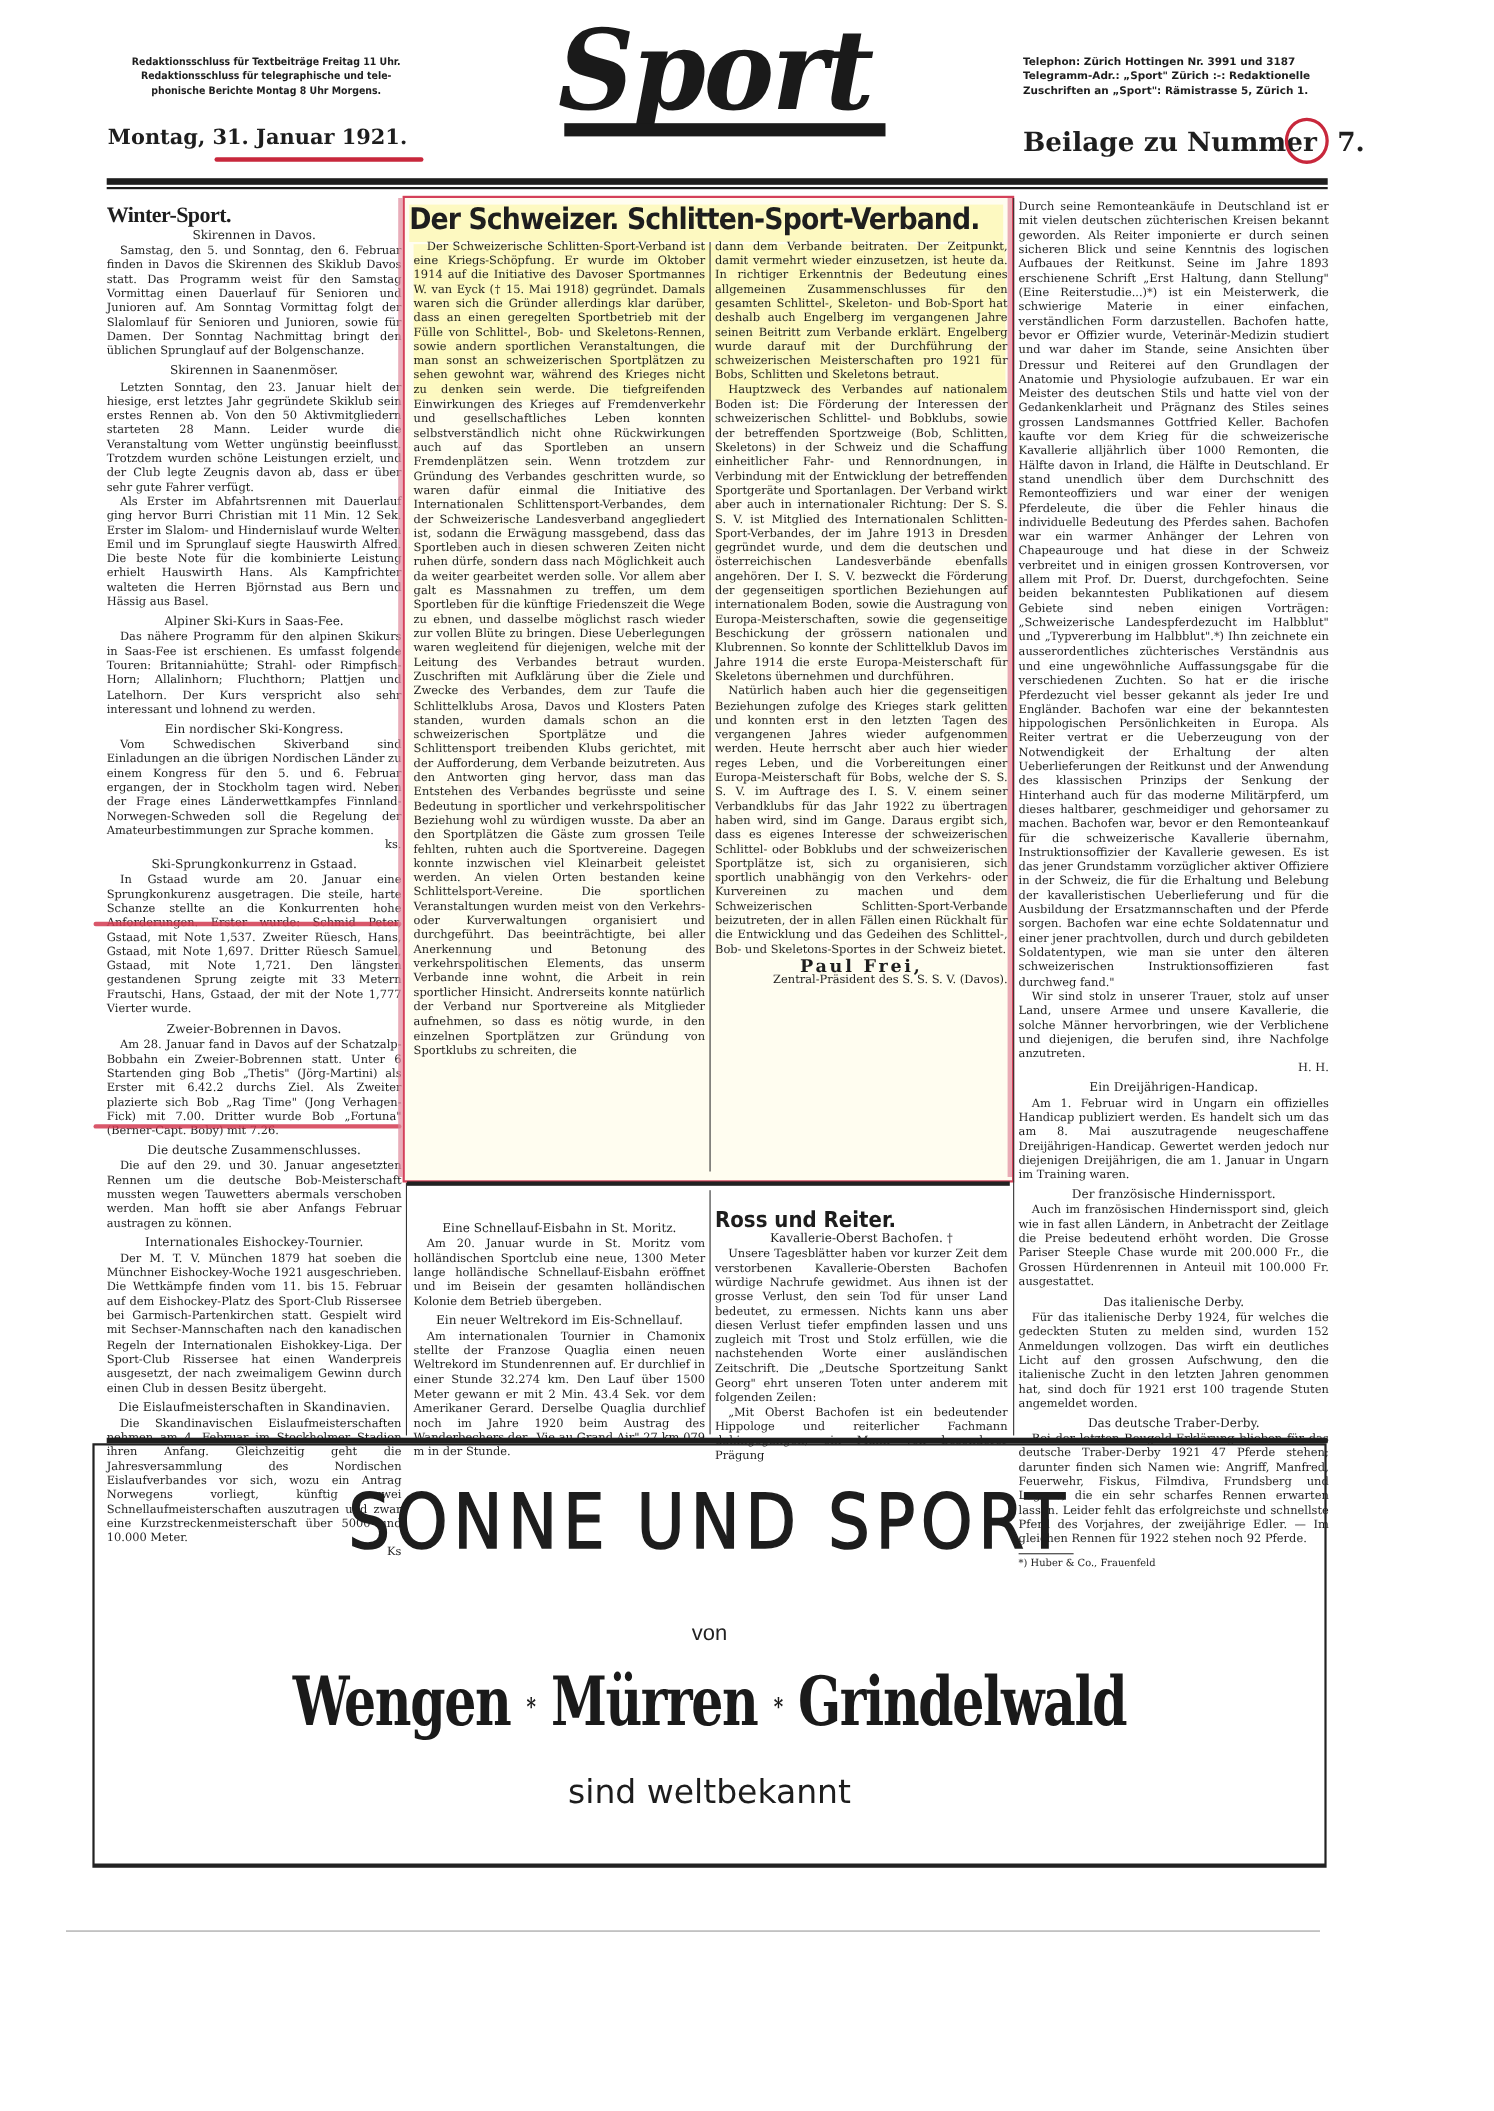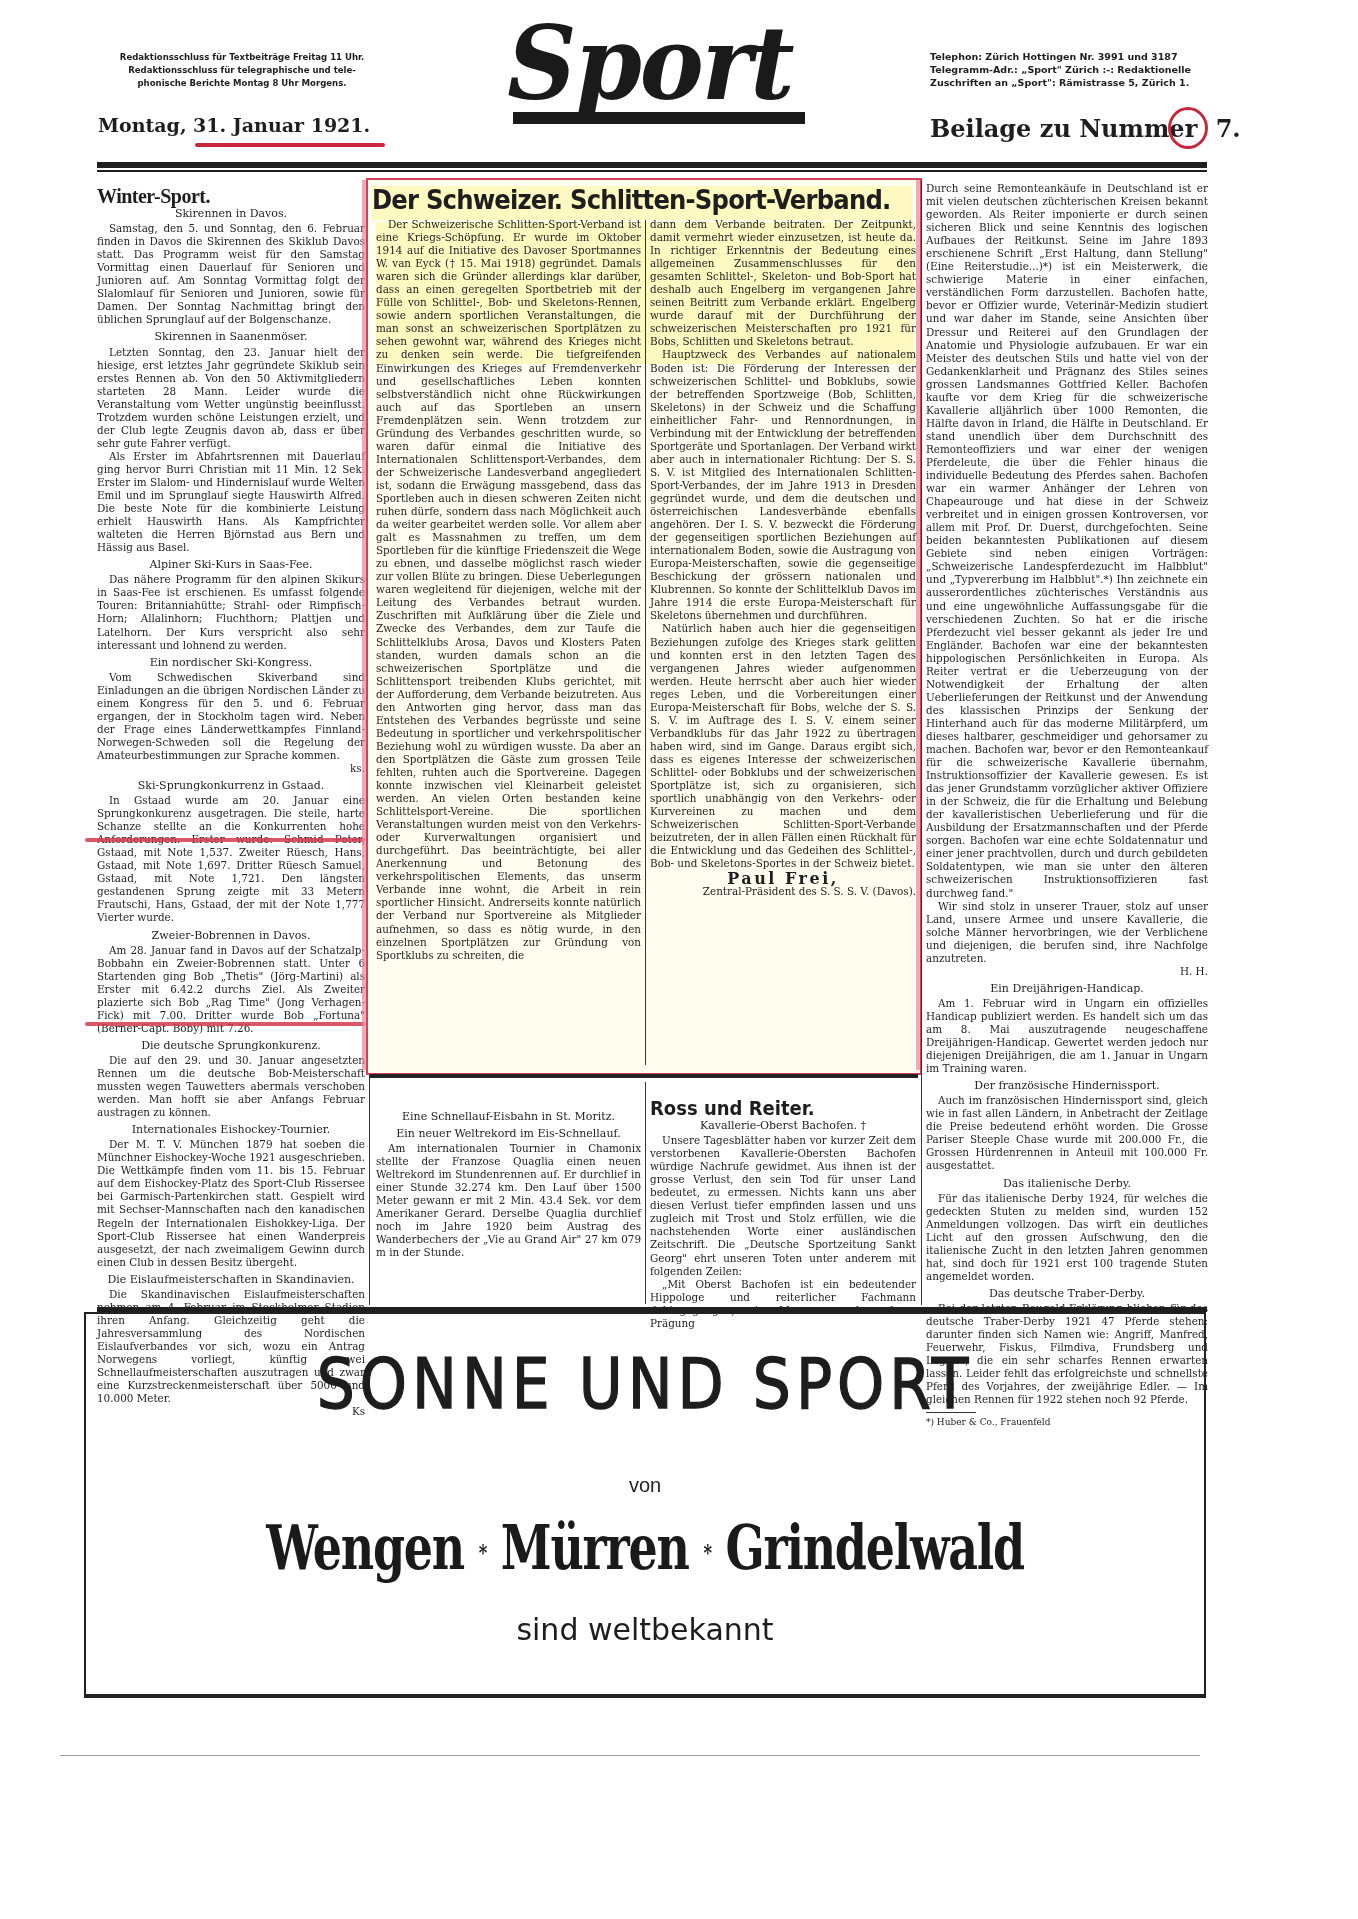--- a/index.html
+++ b/index.html
@@ -111,21 +111,21 @@
     <h3>Ein nordischer Ski-Kongress.</h3>
     <p>Vom Schwedischen Skiverband sind Einladungen an die übrigen Nordischen Länder zu einem Kongress für den 5. und 6. Februar ergangen, der in Stockholm tagen wird. Neben der Frage eines Länderwettkampfes Finnland-Norwegen-Schweden soll die Regelung der Amateurbestimmungen zur Sprache kommen.</p>
     <div class="sig">ks.</div>
 
     <h3>Ski-Sprungkonkurrenz in Gstaad.</h3>
     <p>In Gstaad wurde am 20. Januar eine Sprungkonkurenz ausgetragen. Die steile, harte Schanze stellte an die Konkurrenten hohe Anforderungen. Erster wurde: Schmid Peter, Gstaad, mit Note 1,537. Zweiter Rüesch, Hans, Gstaad, mit Note 1,697. Dritter Rüesch Samuel, Gstaad, mit Note 1,721. Den längsten gestandenen Sprung zeigte mit 33 Metern Frautschi, Hans, Gstaad, der mit der Note 1,777 Vierter wurde.</p>
 
     <h3>Zweier-Bobrennen in Davos.</h3>
     <p>Am 28. Januar fand in Davos auf der Schatzalp-Bobbahn ein Zweier-Bobrennen statt. Unter 6 Startenden ging Bob „Thetis" (Jörg-Martini) als Erster mit 6.42.2 durchs Ziel. Als Zweiter plazierte sich Bob „Rag Time" (Jong Verhagen-Fick) mit 7.00. Dritter wurde Bob „Fortuna" (Berner-Capt. Boby) mit 7.26.</p>
 
-    <h3>Die deutsche Sprungkonkurenz.</h3>
+    <h3>Die deutsche Zusammenschlusses.</h3>
     <p>Die auf den 29. und 30. Januar angesetzten Rennen um die deutsche Bob-Meisterschaft mussten wegen Tauwetters abermals verschoben werden. Man hofft sie aber Anfangs Februar austragen zu können.</p>
 
     <h3>Internationales Eishockey-Tournier.</h3>
     <p>Der M. T. V. München 1879 hat soeben die Münchner Eishockey-Woche 1921 ausgeschrieben. Die Wettkämpfe finden vom 11. bis 15. Februar auf dem Eishockey-Platz des Sport-Club Rissersee bei Garmisch-Partenkirchen statt. Gespielt wird mit Sechser-Mannschaften nach den kanadischen Regeln der Internationalen Eishokkey-Liga. Der Sport-Club Rissersee hat einen Wanderpreis ausgesetzt, der nach zweimaligem Gewinn durch einen Club in dessen Besitz übergeht.</p>
 
     <h3>Die Eislaufmeisterschaften in Skandinavien.</h3>
     <p>Die Skandinavischen Eislaufmeisterschaften nehmen am 4. Februar im Stockholmer Stadion ihren Anfang. Gleichzeitig geht die Jahresversammlung des Nordischen Eislaufverbandes vor sich, wozu ein Antrag Norwegens vorliegt, künftig zwei Schnellaufmeisterschaften auszutragen und zwar eine Kurzstreckenmeisterschaft über 5000 und 10.000 Meter.</p>
     <div class="sig">Ks</div>
   </div>
 
@@ -151,20 +151,21 @@
     <p>Hauptzweck des Verbandes auf nationalem Boden ist: Die Förderung der Interessen der schweizerischen Schlittel- und Bobklubs, sowie der betreffenden Sportzweige (Bob, Schlitten, Skeletons) in der Schweiz und die Schaffung einheitlicher Fahr- und Rennordnungen, in Verbindung mit der Entwicklung der betreffenden Sportgeräte und Sportanlagen. Der Verband wirkt aber auch in internationaler Richtung: Der S. S. S. V. ist Mitglied des Internationalen Schlitten-Sport-Verbandes, der im Jahre 1913 in Dresden gegründet wurde, und dem die deutschen und österreichischen Landesverbände ebenfalls angehören. Der I. S. V. bezweckt die Förderung der gegenseitigen sportlichen Beziehungen auf internationalem Boden, sowie die Austragung von Europa-Meisterschaften, sowie die gegenseitige Beschickung der grössern nationalen und Klubrennen. So konnte der Schlittelklub Davos im Jahre 1914 die erste Europa-Meisterschaft für Skeletons übernehmen und durchführen.</p>
     <p>Natürlich haben auch hier die gegenseitigen Beziehungen zufolge des Krieges stark gelitten und konnten erst in den letzten Tagen des vergangenen Jahres wieder aufgenommen werden. Heute herrscht aber auch hier wieder reges Leben, und die Vorbereitungen einer Europa-Meisterschaft für Bobs, welche der S. S. S. V. im Auftrage des I. S. V. einem seiner Verbandklubs für das Jahr 1922 zu übertragen haben wird, sind im Gange. Daraus ergibt sich, dass es eigenes Interesse der schweizerischen Schlittel- oder Bobklubs und der schweizerischen Sportplätze ist, sich zu organisieren, sich sportlich unabhängig von den Verkehrs- oder Kurvereinen zu machen und dem Schweizerischen Schlitten-Sport-Verbande beizutreten, der in allen Fällen einen Rückhalt für die Entwicklung und das Gedeihen des Schlittel-, Bob- und Skeletons-Sportes in der Schweiz bietet.</p>
     <div class="spaced" style="text-align:center; font-size:16px; margin-top:2px;font-weight:bold;">Paul Frei,</div>
     <div style="text-align:right;">Zentral-Präsident des S. S. S. V. (Davos).</div>
   </div>
 
   <div class="hr" style="left:370px; top:1074px; width:548px; height:4px;"></div>
 
   <div class="col col-sm">
     <h3>Eine Schnellauf-Eisbahn in St. Moritz.</h3>
+    <p>Am 20. Januar wurde in St. Moritz vom holländischen Sportclub eine neue, 1300 Meter lange holländische Schnellauf-Eisbahn eröffnet und im Beisein der gesamten holländischen Kolonie dem Betrieb übergeben.</p>
     <h3>Ein neuer Weltrekord im Eis-Schnellauf.</h3>
     <p>Am internationalen Tournier in Chamonix stellte der Franzose Quaglia einen neuen Weltrekord im Stundenrennen auf. Er durchlief in einer Stunde 32.274 km. Den Lauf über 1500 Meter gewann er mit 2 Min. 43.4 Sek. vor dem Amerikaner Gerard. Derselbe Quaglia durchlief noch im Jahre 1920 beim Austrag des Wanderbechers der „Vie au Grand Air" 27 km 079 m in der Stunde.</p>
   </div>
   <div class="vr" style="left:645px; top:1082px; height:222px;"></div>
 
   <div class="col col-rr">
     <div class="rr-title">Ross und Reiter.</div>
     <h3>Kavallerie-Oberst Bachofen. †</h3>
     <p>Unsere Tagesblätter haben vor kurzer Zeit dem verstorbenen Kavallerie-Obersten Bachofen würdige Nachrufe gewidmet. Aus ihnen ist der grosse Verlust, den sein Tod für unser Land bedeutet, zu ermessen. Nichts kann uns aber diesen Verlust tiefer empfinden lassen und uns zugleich mit Trost und Stolz erfüllen, wie die nachstehenden Worte einer ausländischen Zeitschrift. Die „Deutsche Sportzeitung Sankt Georg" ehrt unseren Toten unter anderem mit folgenden Zeilen:</p>
     <p>„Mit Oberst Bachofen ist ein bedeutender Hippologe und reiterlicher Fachmann dahingegangen, ein Mann von besonderer Prägung</p>

